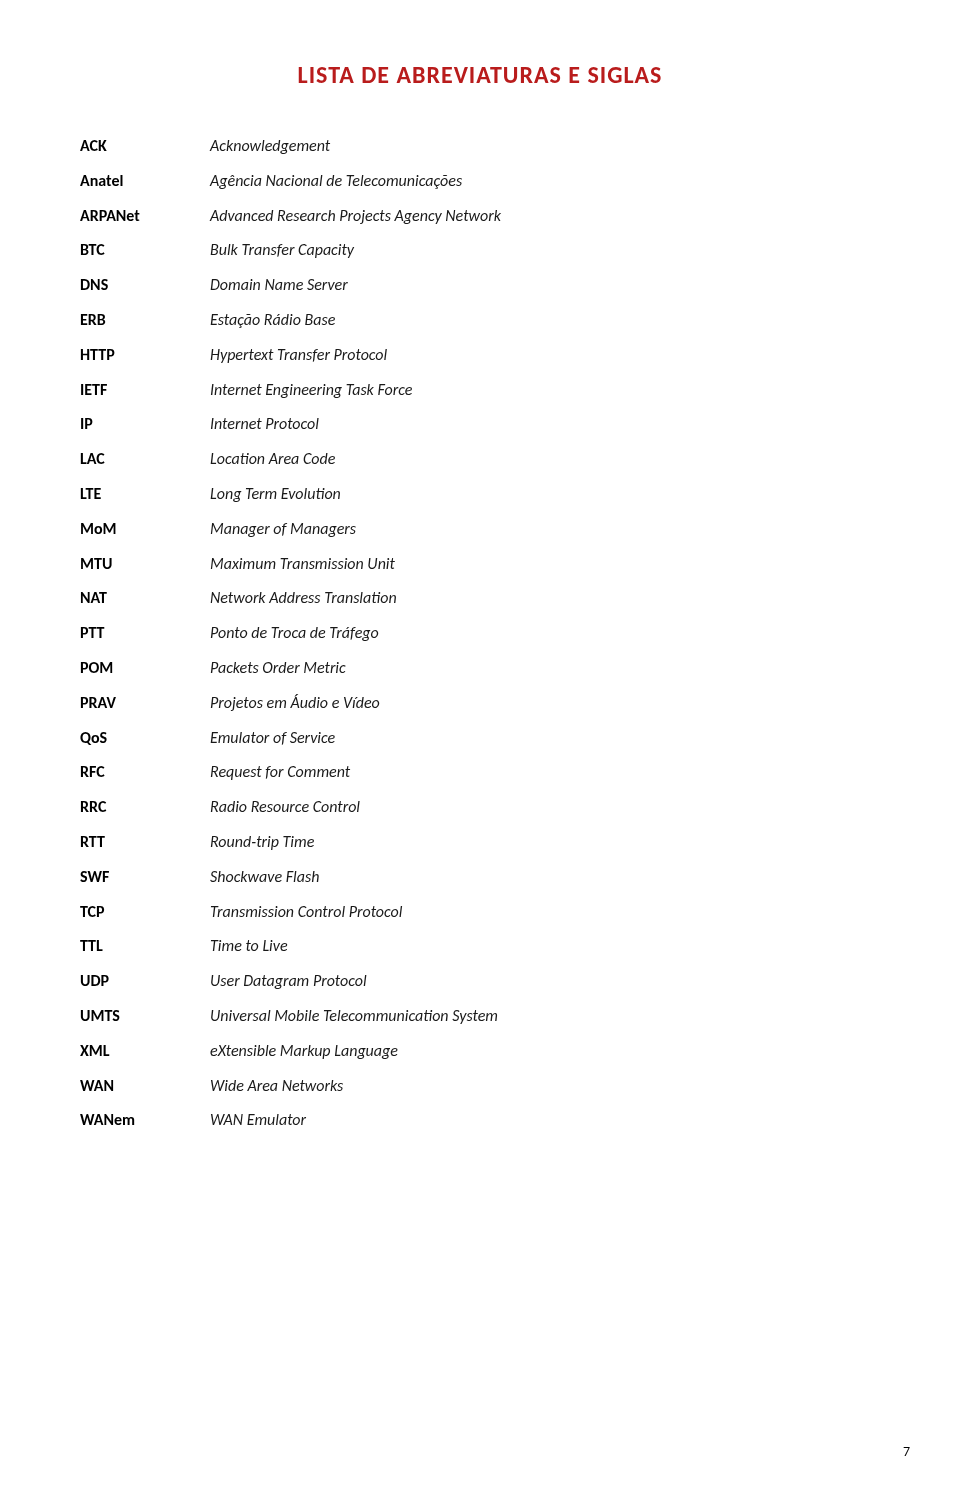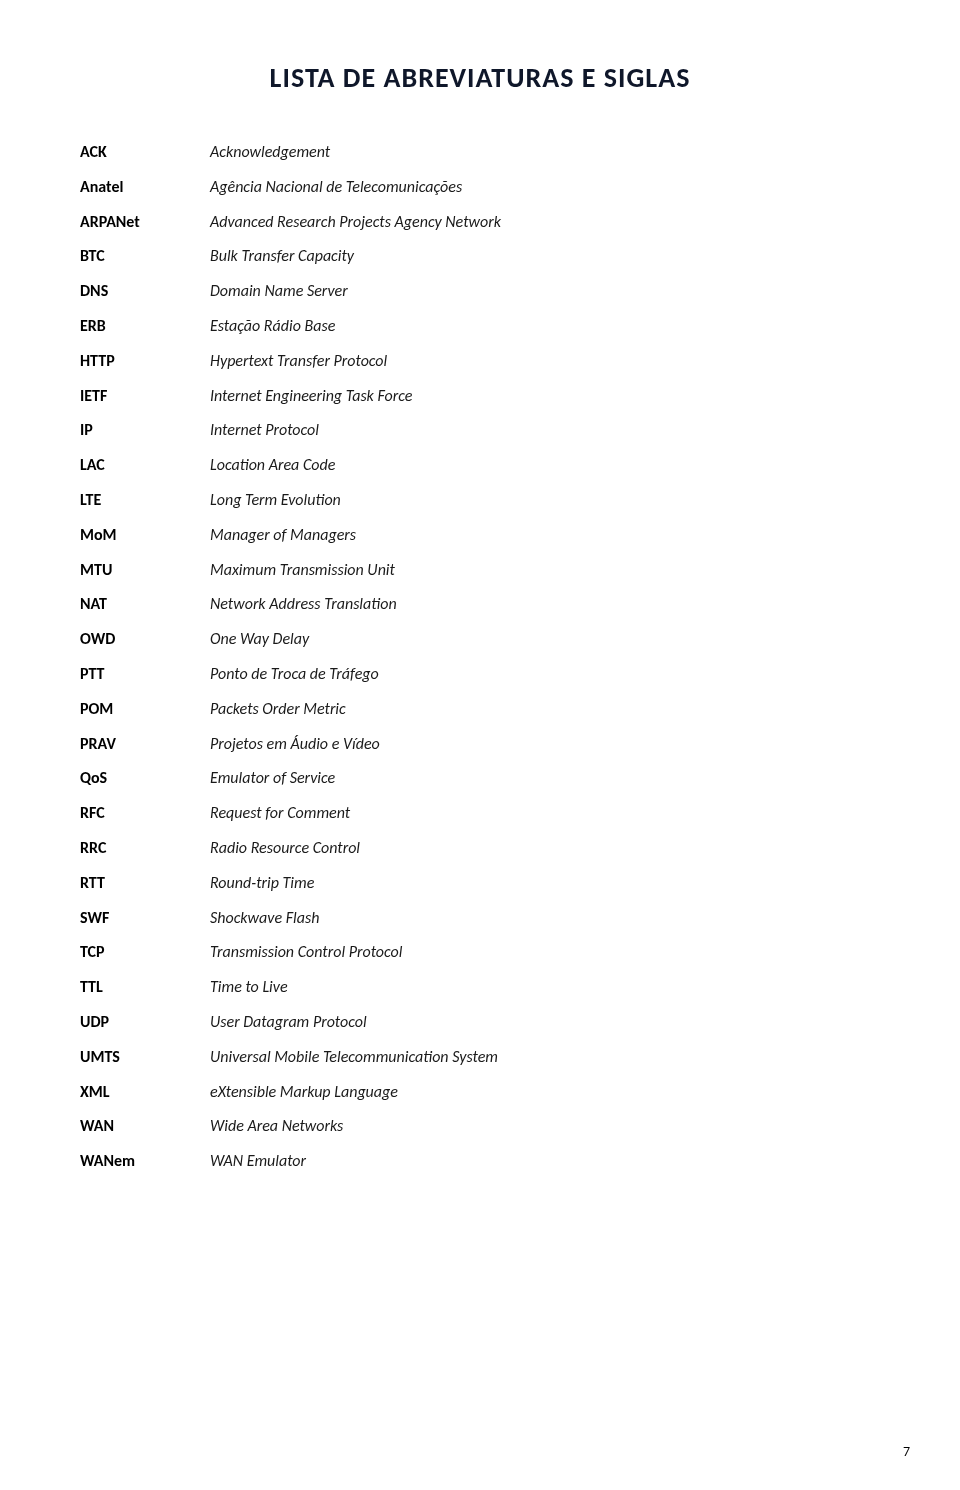--- a/index.html
+++ b/index.html
@@ -19,24 +19,24 @@
     .page {
       width: 960px;
       min-height: 1490px;
       background: #ffffff;
       padding: 60px 80px 80px 80px;
       position: relative;
     }
 
     .page-title {
       text-align: center;
-      font-size: 28px;
+      font-size: 24px;
       font-weight: bold;
       letter-spacing: 1px;
-      color: #0f172a;
+      color: #b91c1c;
       margin-bottom: 40px;
       text-transform: uppercase;
     }
 
     .abbrev-table {
       width: 100%;
       border-collapse: collapse;
     }
 
     .abbrev-table tr td {
@@ -125,24 +125,20 @@
         </tr>
         <tr>
           <td class="abbrev-col">MTU</td>
           <td class="definition-col">Maximum Transmission Unit</td>
         </tr>
         <tr>
           <td class="abbrev-col">NAT</td>
           <td class="definition-col">Network Address Translation</td>
         </tr>
         <tr>
-          <td class="abbrev-col">OWD</td>
-          <td class="definition-col">One Way Delay</td>
-        </tr>
-        <tr>
           <td class="abbrev-col">PTT</td>
           <td class="definition-col">Ponto  de Troca de Tráfego</td>
         </tr>
         <tr>
           <td class="abbrev-col">POM</td>
           <td class="definition-col">Packets Order Metric</td>
         </tr>
         <tr>
           <td class="abbrev-col">PRAV</td>
           <td class="definition-col">Projetos  em Áudio e Vídeo</td>

